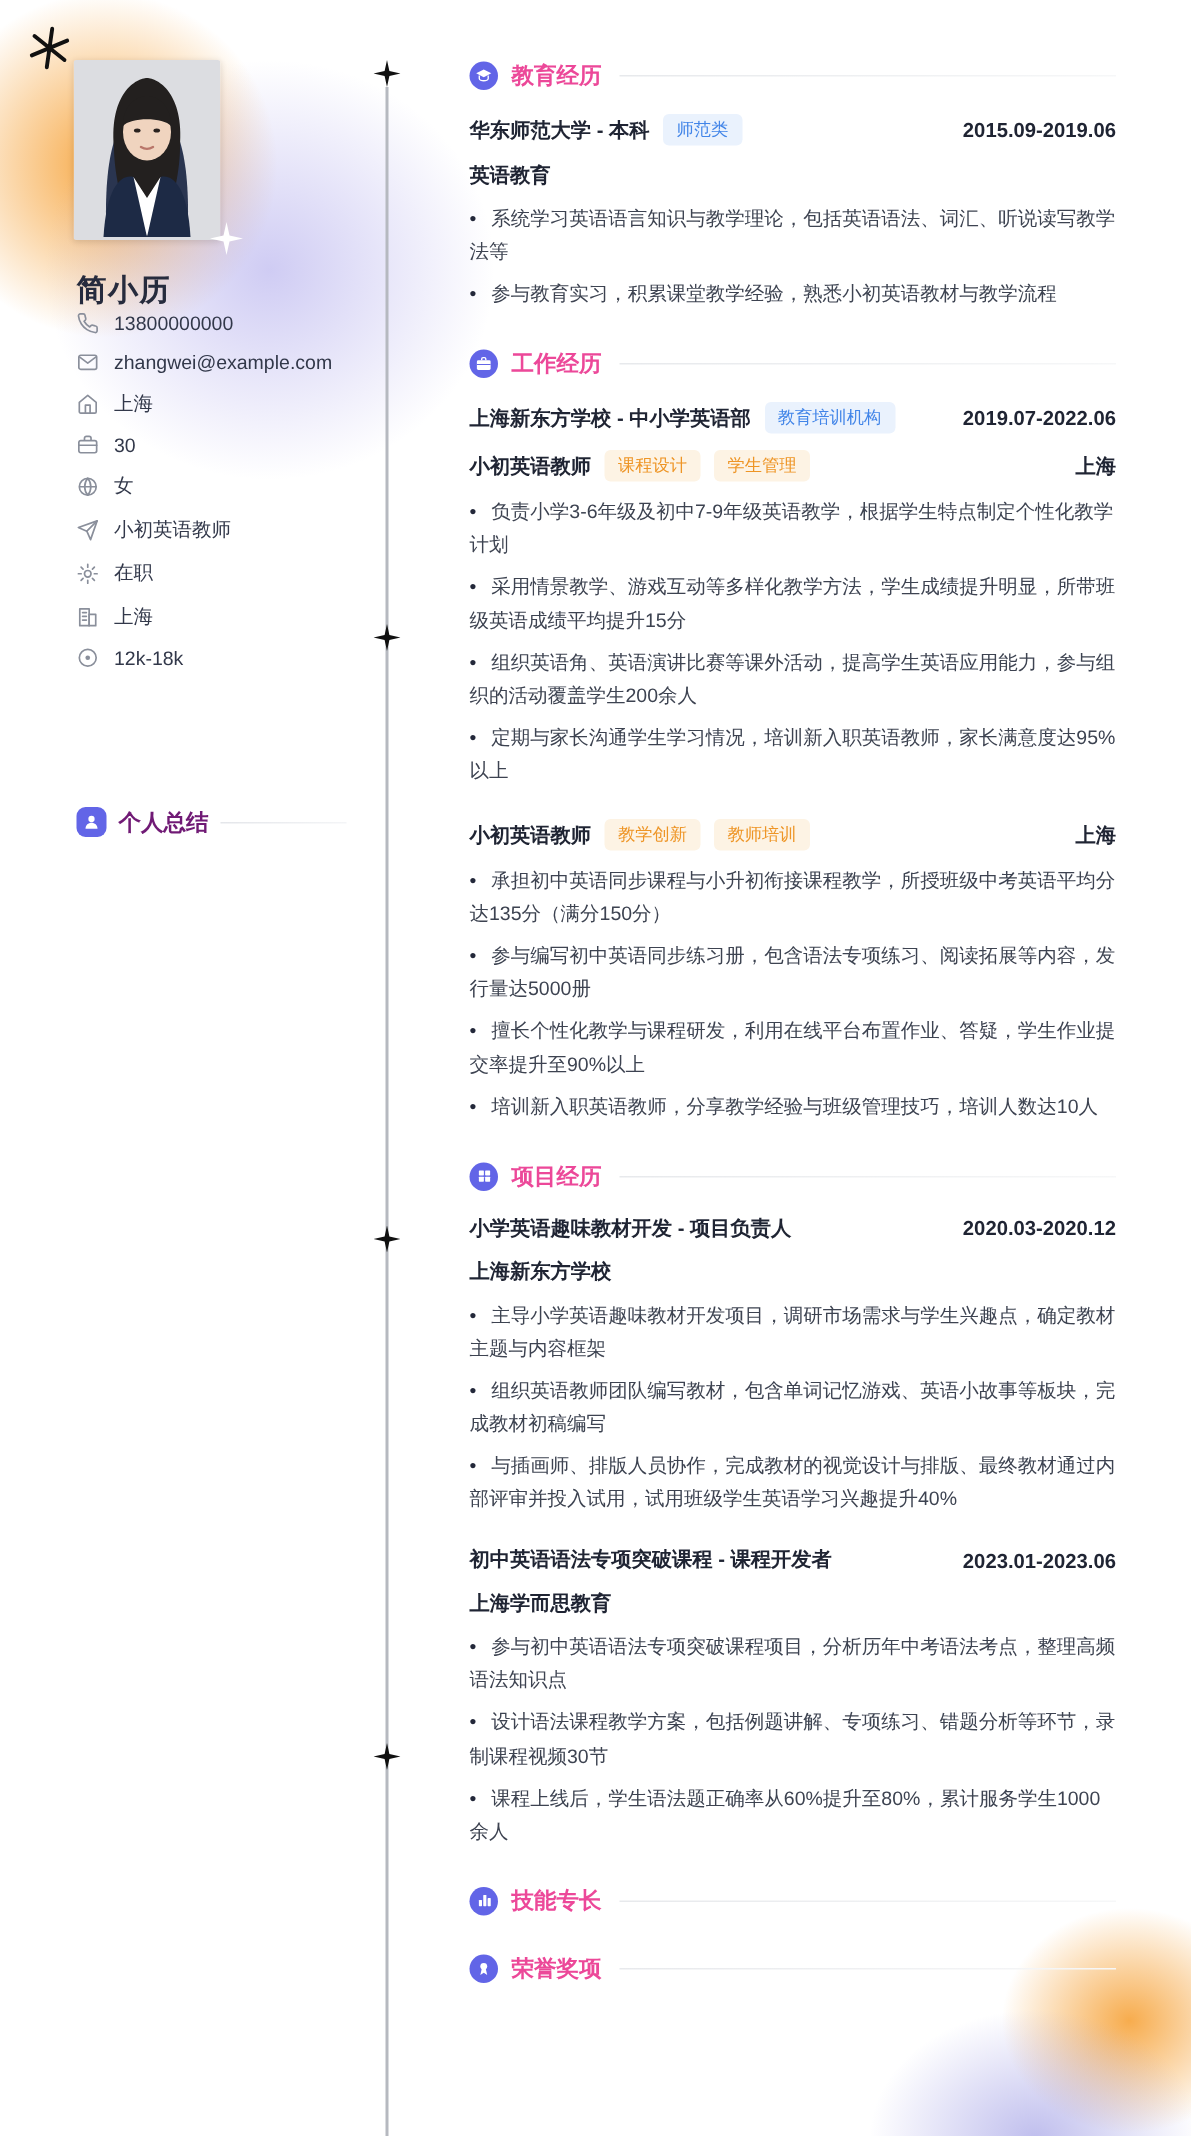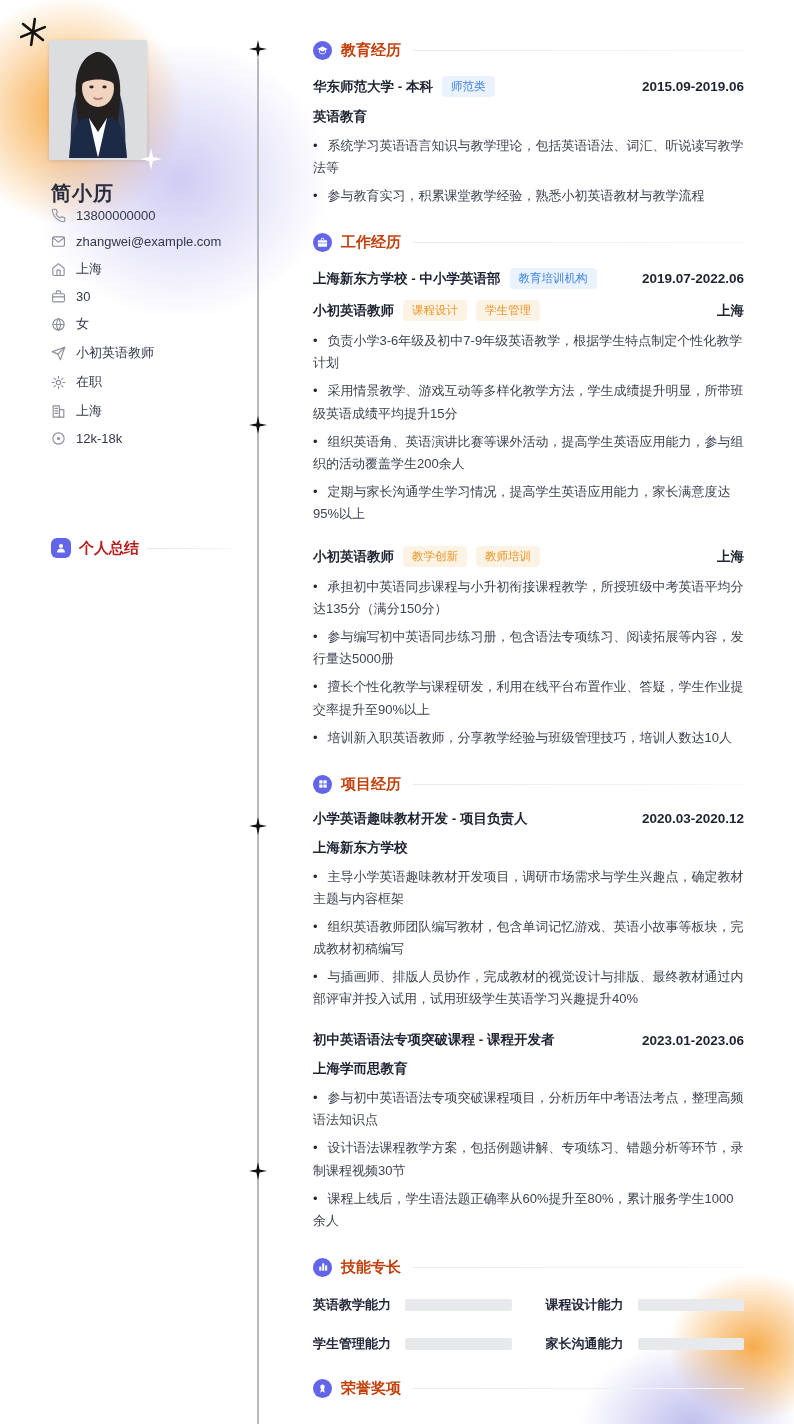--- a/index.html
+++ b/index.html
@@ -26,35 +26,35 @@
   .photo svg { display:block; }
   .photo-sparkle { position:absolute; left:140px; top:148px; width:22px; height:22px; }
   .name { position:absolute; left:51px; top:180px; font-size:20px; font-weight:bold; color:#262b3d; letter-spacing:1px; }
   .contact { position:absolute; left:51px; top:208px; list-style:none; width:200px; }
   .contact li { display:flex; align-items:center; gap:10px; margin-bottom:11px; font-size:13px; color:#32384a; }
   .cicon { width:15px; height:15px; flex-shrink:0; display:flex; }
   .cicon svg { width:15px; height:15px; stroke:#8a8f9b; fill:none; stroke-width:1.8; stroke-linecap:round; stroke-linejoin:round; }
   .summary { position:absolute; left:51px; top:538px; width:180px; }
   .sum-head { display:flex; align-items:center; gap:8px; }
   .sum-icon { width:20px; height:20px; border-radius:6px; background:#6265e7; display:flex; align-items:center; justify-content:center; }
-  .sum-title { font-size:15px; font-weight:bold; color:#b91c1c; }
+  .sum-title { font-size:15px; font-weight:bold; color:#701a75; }
   .sum-line { flex:1; height:1px; background:linear-gradient(to right,#e4e6ea,#f4f5f7); }
   .summary p { margin-top:15px; font-size:13px; line-height:1.62; color:#3d4351; }
   
   .timeline { position:absolute; left:257px; top:58px; width:2px; height:1366px; background:#b6b9c0; }
   .tmark { position:absolute; left:249px; width:18px; height:18px; }
   .tmark svg { display:block; }
   
   main { position:absolute; left:313px; top:0; width:431px; }
   .section { margin-top:26px; }
   .section.first { margin-top:41px; }
   .sec-head { display:flex; align-items:center; gap:9px; }
   .sec-icon { width:19px; height:19px; border-radius:50%; background:#6265e7; flex-shrink:0;
     display:flex; align-items:center; justify-content:center; }
-  .sec-title { font-size:15px; font-weight:bold; color:#c2410c; }
+  .sec-title { font-size:15px; font-weight:bold; color:#ec4899; }
   .sec-line { flex:1; height:1px; background:linear-gradient(to right,#e7e9ec,#f6f7f8); margin-left:3px; }
   .entry { margin-top:16px; }
   .entry + .entry { margin-top:21px; }
   .erow { display:flex; align-items:center; justify-content:space-between; }
   .erow-left { display:flex; align-items:center; gap:9px; min-width:0; }
   .etitle { font-size:13.5px; font-weight:bold; color:#1f2433; white-space:nowrap; }
   .edate { font-size:13.5px; font-weight:bold; color:#1f2433; white-space:nowrap; }
   .eloc { font-size:13.5px; font-weight:bold; color:#1f2433; }
   .row2 { margin-top:11px; }
   .tag { font-size:11.5px; padding:3px 9px; border-radius:4px; white-space:nowrap; }
@@ -289,21 +289,21 @@
           <span class="etitle">小初英语教师</span>
           <span class="tag tag-orange">课程设计</span>
           <span class="tag tag-orange">学生管理</span>
         </div>
         <span class="eloc">上海</span>
       </div>
       <ul class="bullets">
         <li>负责小学3-6年级及初中7-9年级英语教学，根据学生特点制定个性化教学计划</li>
         <li>采用情景教学、游戏互动等多样化教学方法，学生成绩提升明显，所带班级英语成绩平均提升15分</li>
         <li>组织英语角、英语演讲比赛等课外活动，提高学生英语应用能力，参与组织的活动覆盖学生200余人</li>
-        <li>定期与家长沟通学生学习情况，提高学生英语应用能力，家长满意度达95%以上</li>
+        <li>定期与家长沟通学生学习情况，培训新入职英语教师，家长满意度达95%以上</li>
       </ul>
     </div>
 
     <div class="entry">
       <div class="erow row2">
         <div class="erow-left">
           <span class="etitle">小初英语教师</span>
           <span class="tag tag-orange">教学创新</span>
           <span class="tag tag-orange">教师培训</span>
         </div>
@@ -372,38 +372,20 @@
             <g fill="#fff">
               <rect x="3" y="11" width="5" height="10" rx="1"></rect>
               <rect x="10" y="3" width="5" height="18" rx="1"></rect>
               <rect x="17" y="8" width="5" height="13" rx="1"></rect>
             </g>
           </svg>
       </span>
       <span class="sec-title">技能专长</span>
       <span class="sec-line"></span>
     </div>
-    <div class="skills-grid">
-      <div class="skill">
-        <span class="skill-label">英语教学能力</span>
-        <span class="skill-track"><span class="skill-fill" style="width: 95%;"></span></span>
-      </div>
-      <div class="skill">
-        <span class="skill-label">课程设计能力</span>
-        <span class="skill-track"><span class="skill-fill" style="width: 80%;"></span></span>
-      </div>
-      <div class="skill">
-        <span class="skill-label">学生管理能力</span>
-        <span class="skill-track"><span class="skill-fill" style="width: 80%;"></span></span>
-      </div>
-      <div class="skill">
-        <span class="skill-label">家长沟通能力</span>
-        <span class="skill-track"><span class="skill-fill" style="width: 90%;"></span></span>
-      </div>
-    </div>
   </section>
 
   <section class="section">
     <div class="sec-head">
       <span class="sec-icon">
         <svg viewBox="0 0 24 24" width="11" height="11">
             <circle cx="12" cy="8.5" r="5" fill="#fff"></circle>
             <path d="M9 12.5 L7 21 L12 17.8 L17 21 L15 12.5" fill="#fff"></path>
           </svg>
       </span>

